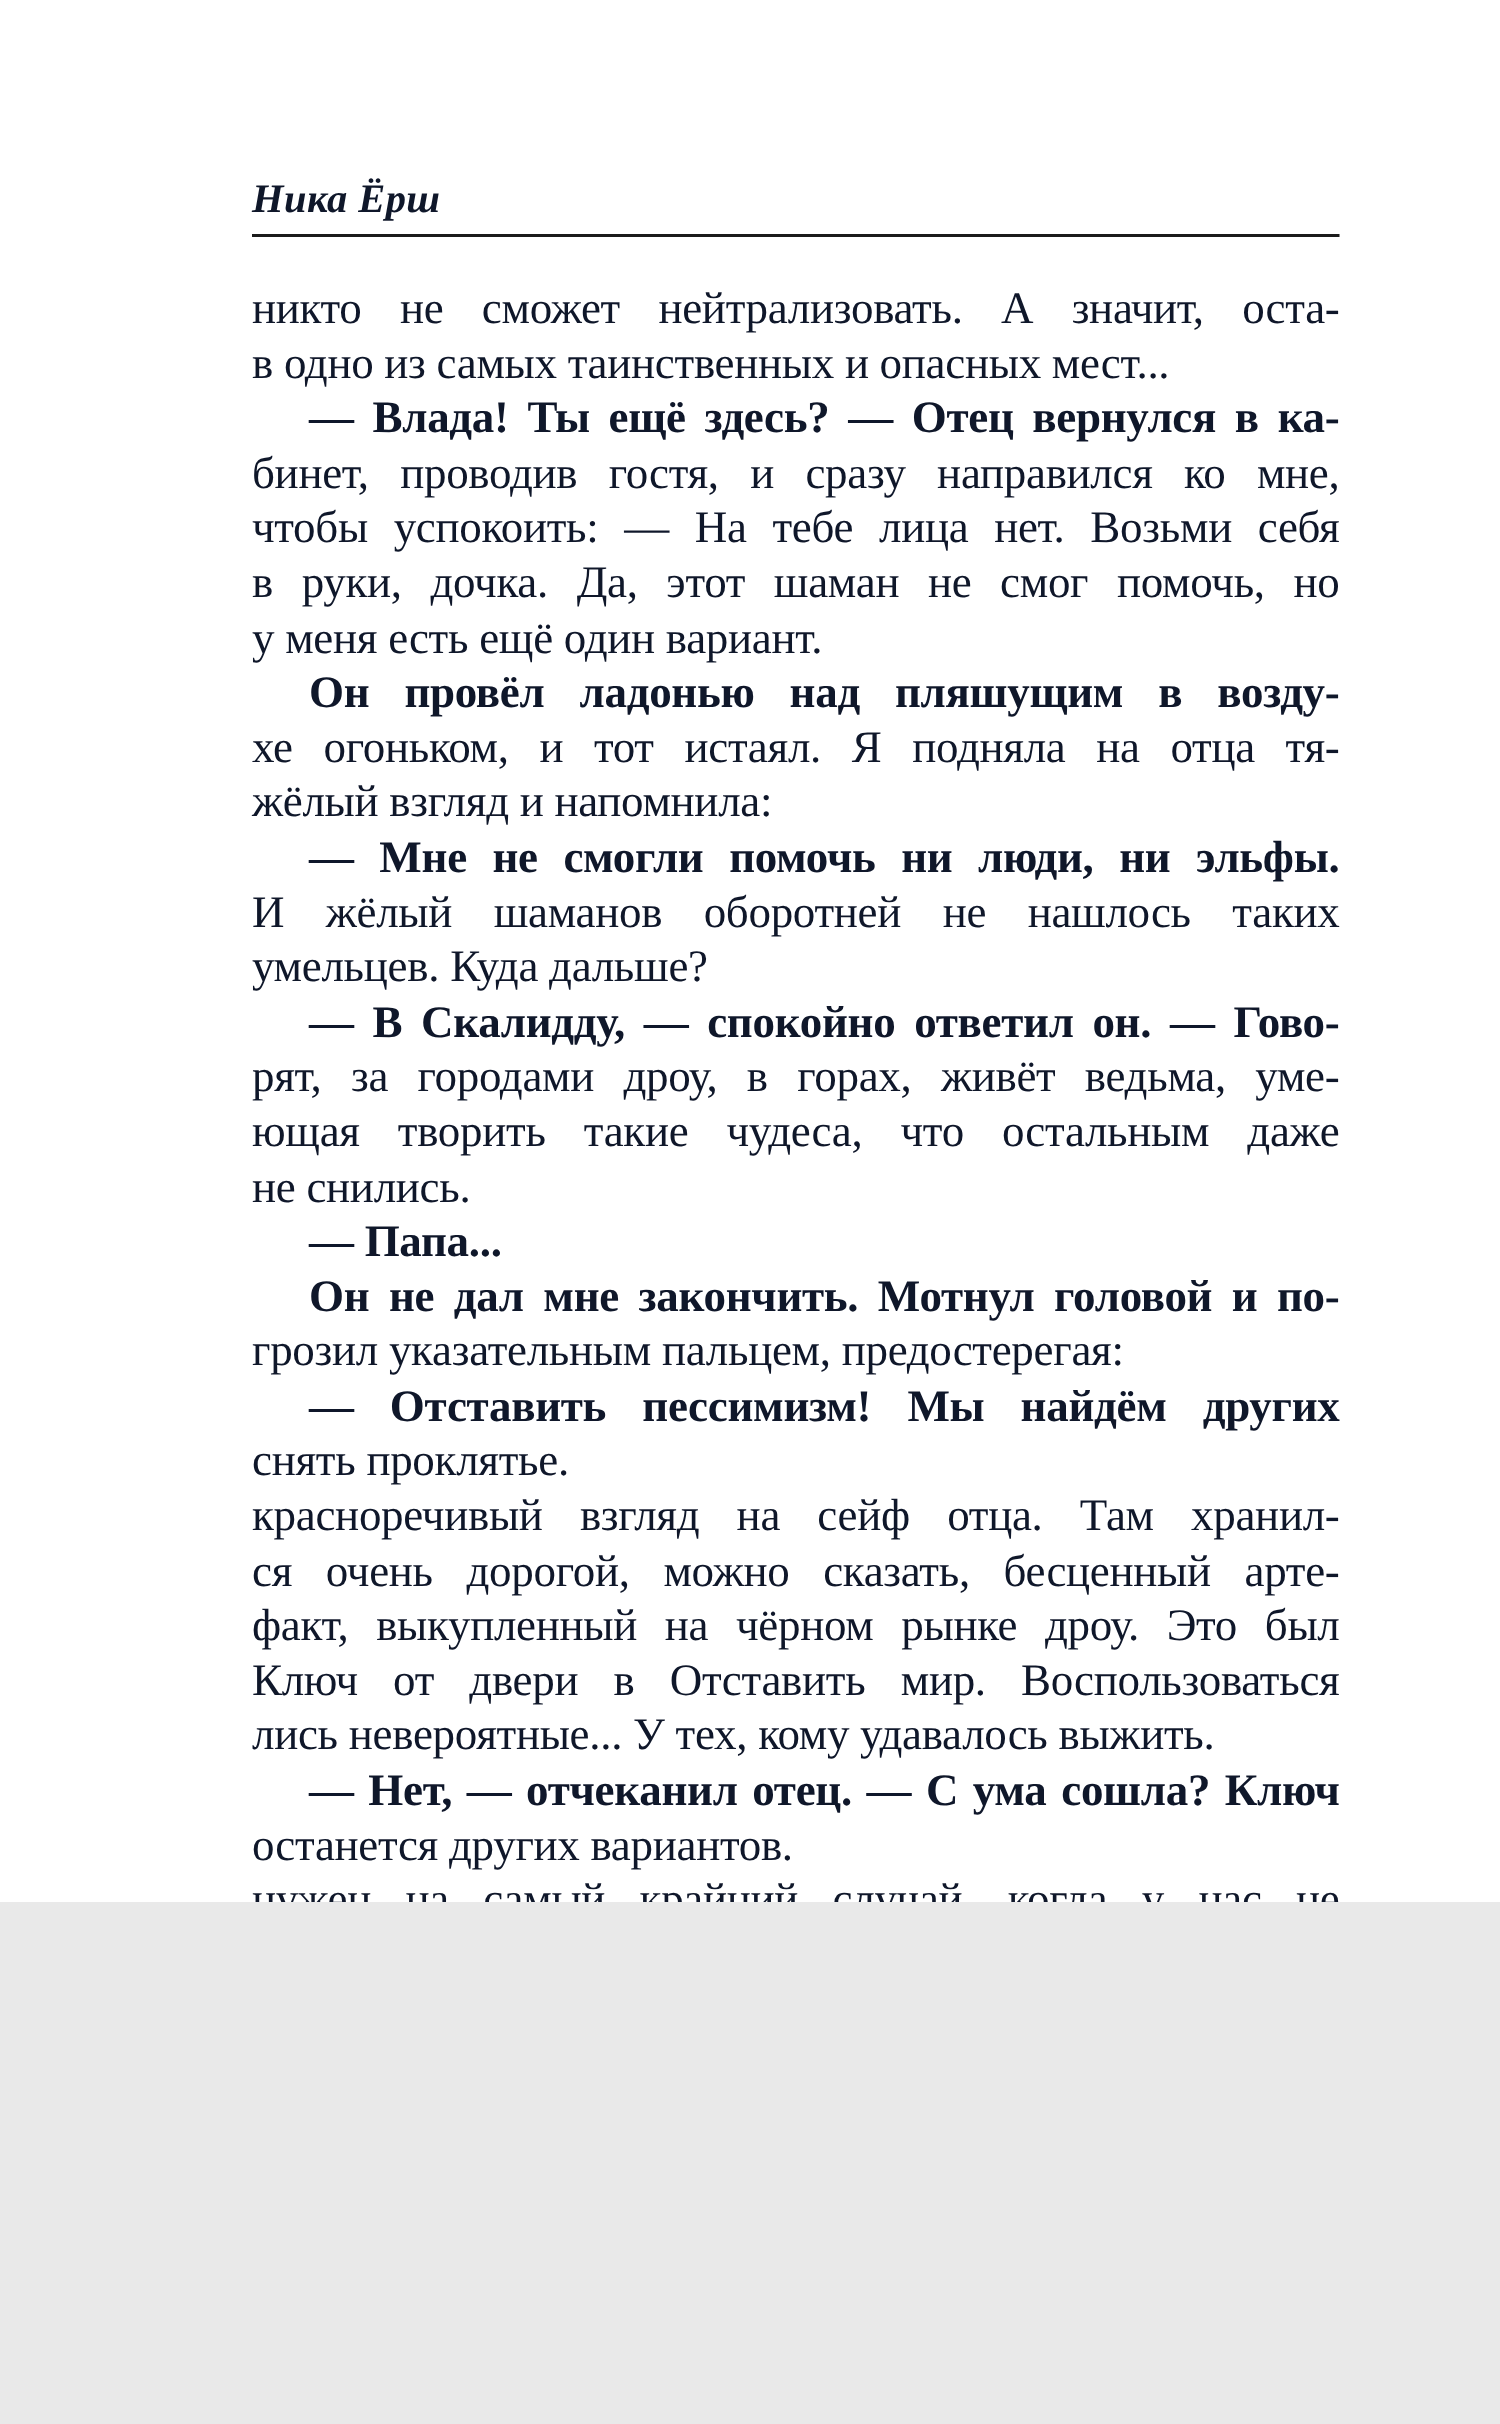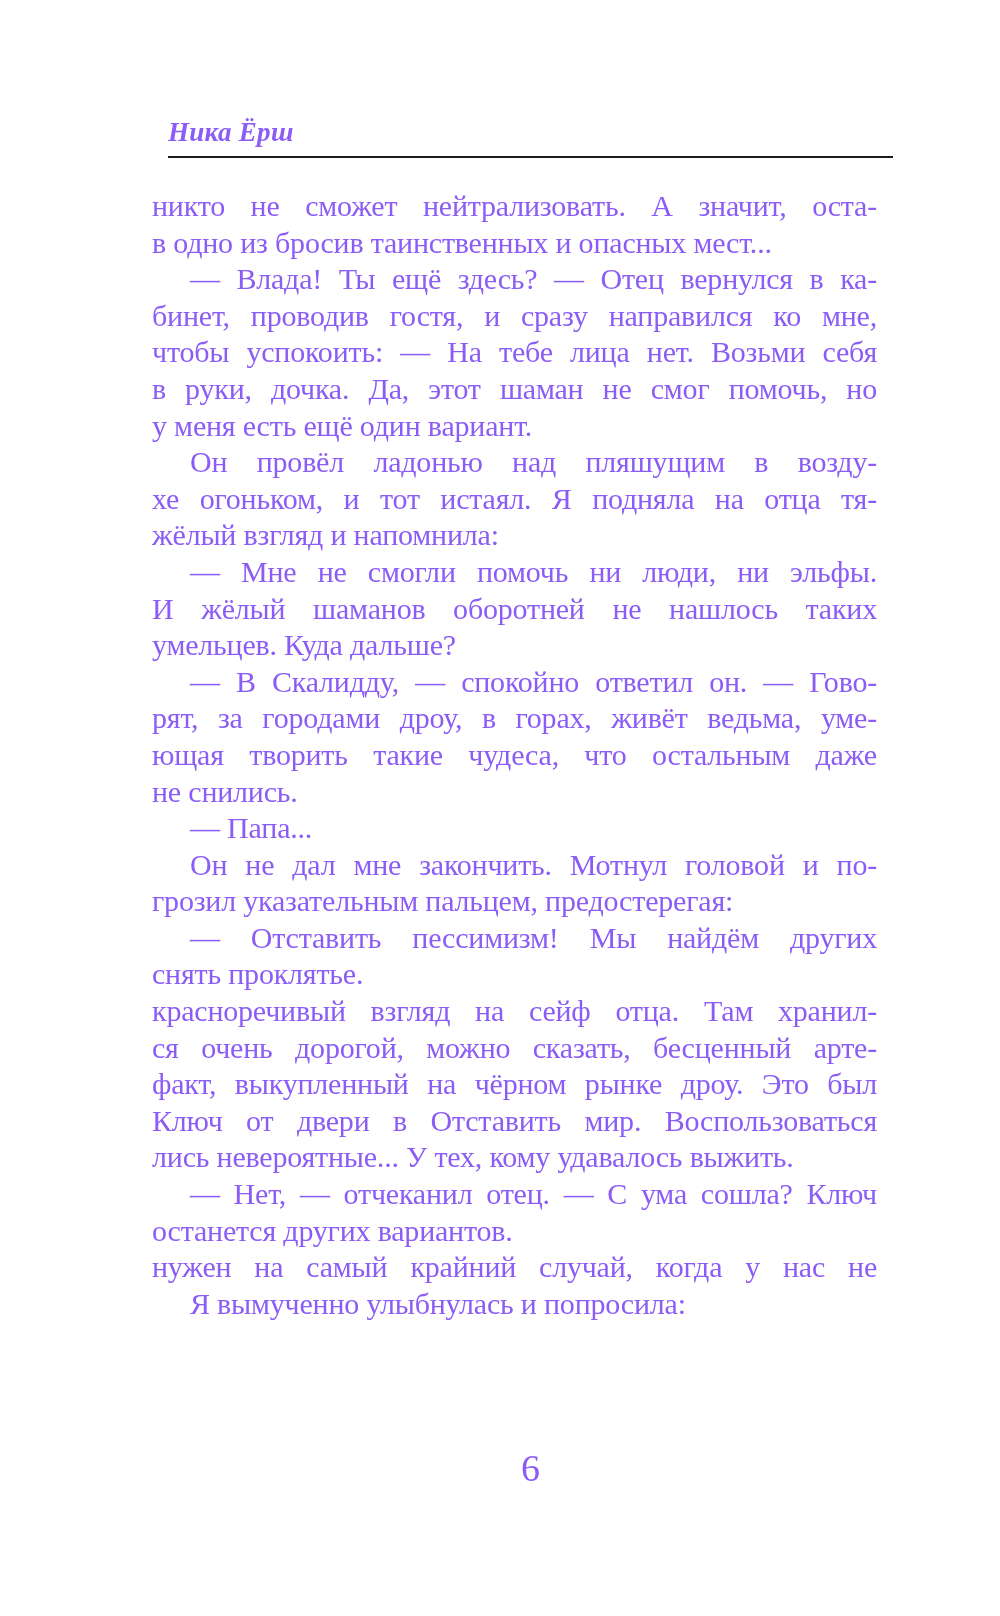--- a/index.html
+++ b/index.html
@@ -1,22 +1,22 @@
 <!DOCTYPE html>
 <html><head>
 <meta charset="utf-8">
 <style>
   html, body { margin: 0; padding: 0; background: #e9e9e9; }
   .page {
     position: relative;
     width: 1000px;
-    height: 1616px;
+    height: 1268px;
     margin: 0 auto;
     background: #ffffff;
-    color: #8b5cf6;
+    color: #0f172a;
     font-family: "Liberation Serif", "DejaVu Serif", serif;
     overflow: hidden;
   }
   .running-header {
     position: absolute;
     left: 168px;
     top: 117px;
     font-size: 27px;
     font-style: italic;
     font-weight: bold;
@@ -26,54 +26,54 @@
   .header-rule {
     position: absolute;
     left: 168px;
     top: 156px;
     width: 725px;
     height: 2px;
     background: #1b1b1b;
   }
   .body-text {
     position: absolute;
-    left: 152px;
+    left: 168px;
     top: 188px;
     width: 725px;
     font-size: 30px;
     line-height: 36.6px;
     letter-spacing: -0.2px;
   }
   .para { margin: 0; }
   .line {
     text-align: justify;
     text-align-last: justify;
     white-space: nowrap;
   }
   .line.last { text-align-last: left; }
-  .line.indent { text-indent: 38px; }
+  .line.indent { text-indent: 38px; font-weight: bold; }
   .page-number {
     position: absolute;
     left: 168px;
     top: 1446px;
     width: 725px;
     text-align: center;
     font-size: 38px;
   }
 </style>
 </head>
 <body>
 
 <div class="page">
   <div class="running-header">Ника Ёрш</div>
   <div class="header-rule"></div>
   <div class="body-text">
       <div class="para">
         <div class="line">никто не сможет нейтрализовать. А значит, оста-</div>
-        <div class="line last">в одно из бросив таинственных и опасных мест...</div>
+        <div class="line last">в одно из самых таинственных и опасных мест...</div>
       </div>
       <div class="para">
         <div class="line indent">— Влада! Ты ещё здесь? — Отец вернулся в ка-</div>
         <div class="line">бинет, проводив гостя, и сразу направился ко мне,</div>
         <div class="line">чтобы успокоить: — На тебе лица нет. Возьми себя</div>
         <div class="line">в руки, дочка. Да, этот шаман не смог помочь, но</div>
         <div class="line last">у меня есть ещё один вариант.</div>
       </div>
       <div class="para">
         <div class="line indent">Он провёл ладонью над пляшущим в возду-</div>

